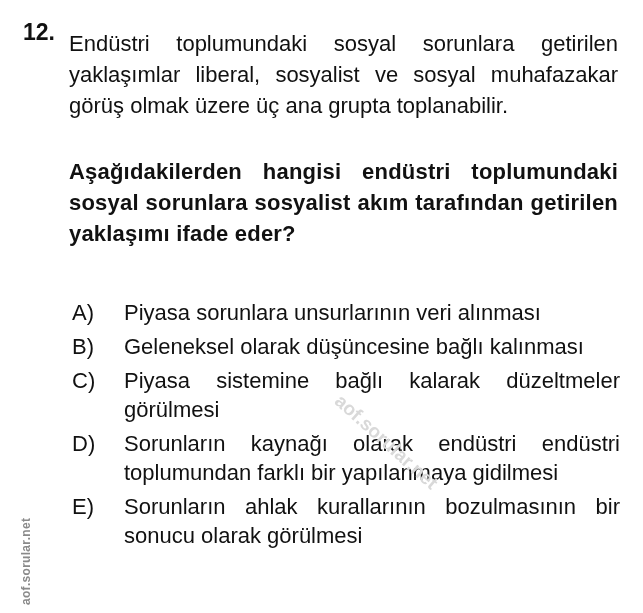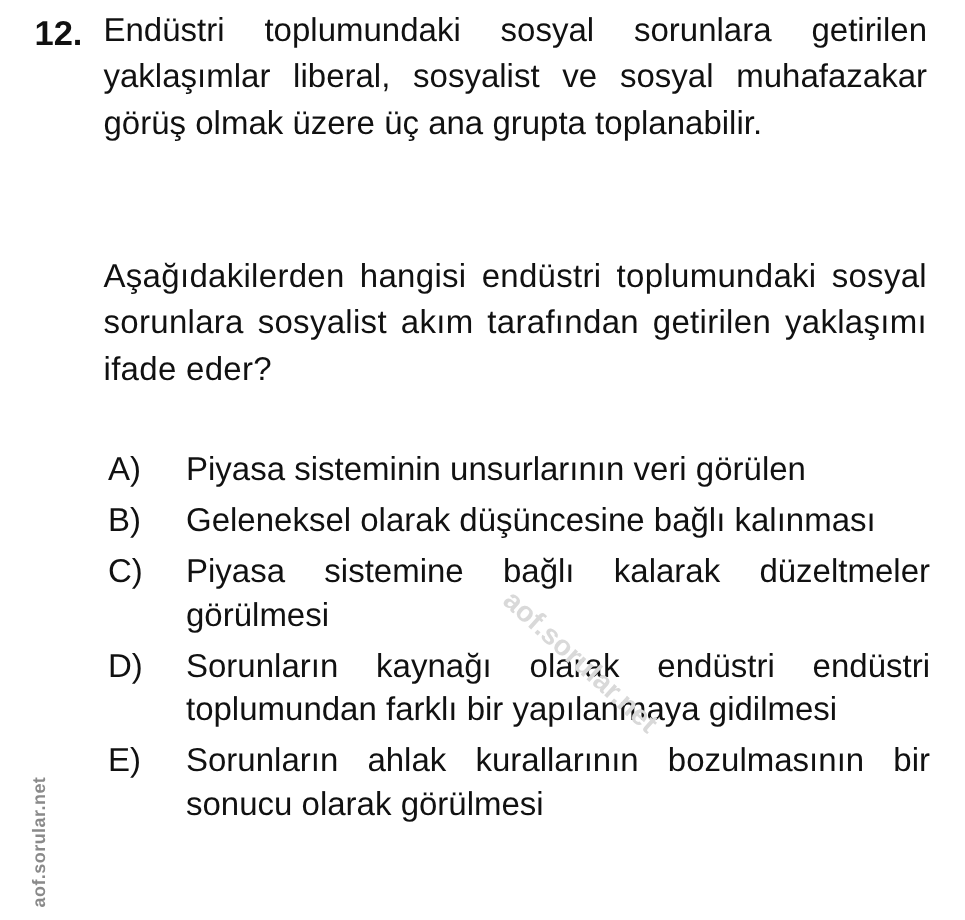--- a/index.html
+++ b/index.html
@@ -1,41 +1,41 @@
 <!DOCTYPE html>
 <html><head>
   <meta charset="utf-8">
   <style>
     html, body { margin: 0; padding: 0; background: #ffffff; }
     body { width: 643px; height: 613px; position: relative; overflow: hidden;
            font-family: "Liberation Sans", sans-serif; color: #111111; }
-    .qnum { position: absolute; left: 23px; top: 9px; font-size: 23px; font-weight: bold; }
+    .qnum { position: absolute; left: 23px; top: 19px; font-size: 23px; font-weight: bold; }
     .block { position: absolute; left: 69px; width: 549px; font-size: 22px; line-height: 31px; text-align: justify; text-align-last: left; }
-    .stem { top: 4px; }
-    .prompt { top: 168px; font-weight: normal; letter-spacing: 0.2px; }
+    .stem { top: 28px; }
+    .prompt { top: 156px; font-weight: bold; letter-spacing: 0.2px; }
     .options { position: absolute; left: 72px; top: 298px; width: 548px; }
     .opt { display: flex; font-size: 22px; line-height: 29px; margin-bottom: 5px; }
     .opt .letter { width: 52px; flex: none; }
     .opt .text { flex: 1; text-align: justify; text-align-last: left; }
     .wm-diag { position: absolute; left: 345px; top: 390px; transform: rotate(42deg); transform-origin: left top;
                color: #d9d9d9; font-size: 19px; font-weight: bold; white-space: nowrap; }
     .wm-side { position: absolute; left: 19px; top: 605px; transform: rotate(-90deg); transform-origin: left top;
                color: #8a8a8a; font-size: 12px; font-weight: bold; white-space: nowrap; letter-spacing: 0.3px; }
   </style>
 </head>
 <body>
 
 <div class="qnum">12.</div>
 <div class="block stem">Endüstri toplumundaki sosyal sorunlara getirilen yaklaşımlar liberal, sosyalist ve sosyal muhafazakar görüş olmak üzere üç ana grupta toplanabilir.</div>
 <div class="block prompt">Aşağıdakilerden hangisi endüstri toplumundaki sosyal sorunlara sosyalist akım tarafından getirilen yaklaşımı ifade eder?</div>
 
 <div class="options">
   <div class="opt">
     <span class="letter">A)</span>
-    <span class="text">Piyasa sisteminin unsurlarının veri görülen</span>
+    <span class="text">Piyasa sorunlara unsurlarının veri alınması</span>
   </div>
   <div class="opt">
     <span class="letter">B)</span>
     <span class="text">Geleneksel olarak düşüncesine bağlı kalınması</span>
   </div>
   <div class="opt">
     <span class="letter">C)</span>
     <span class="text">Piyasa sistemine bağlı kalarak düzeltmeler görülmesi</span>
   </div>
   <div class="opt">

